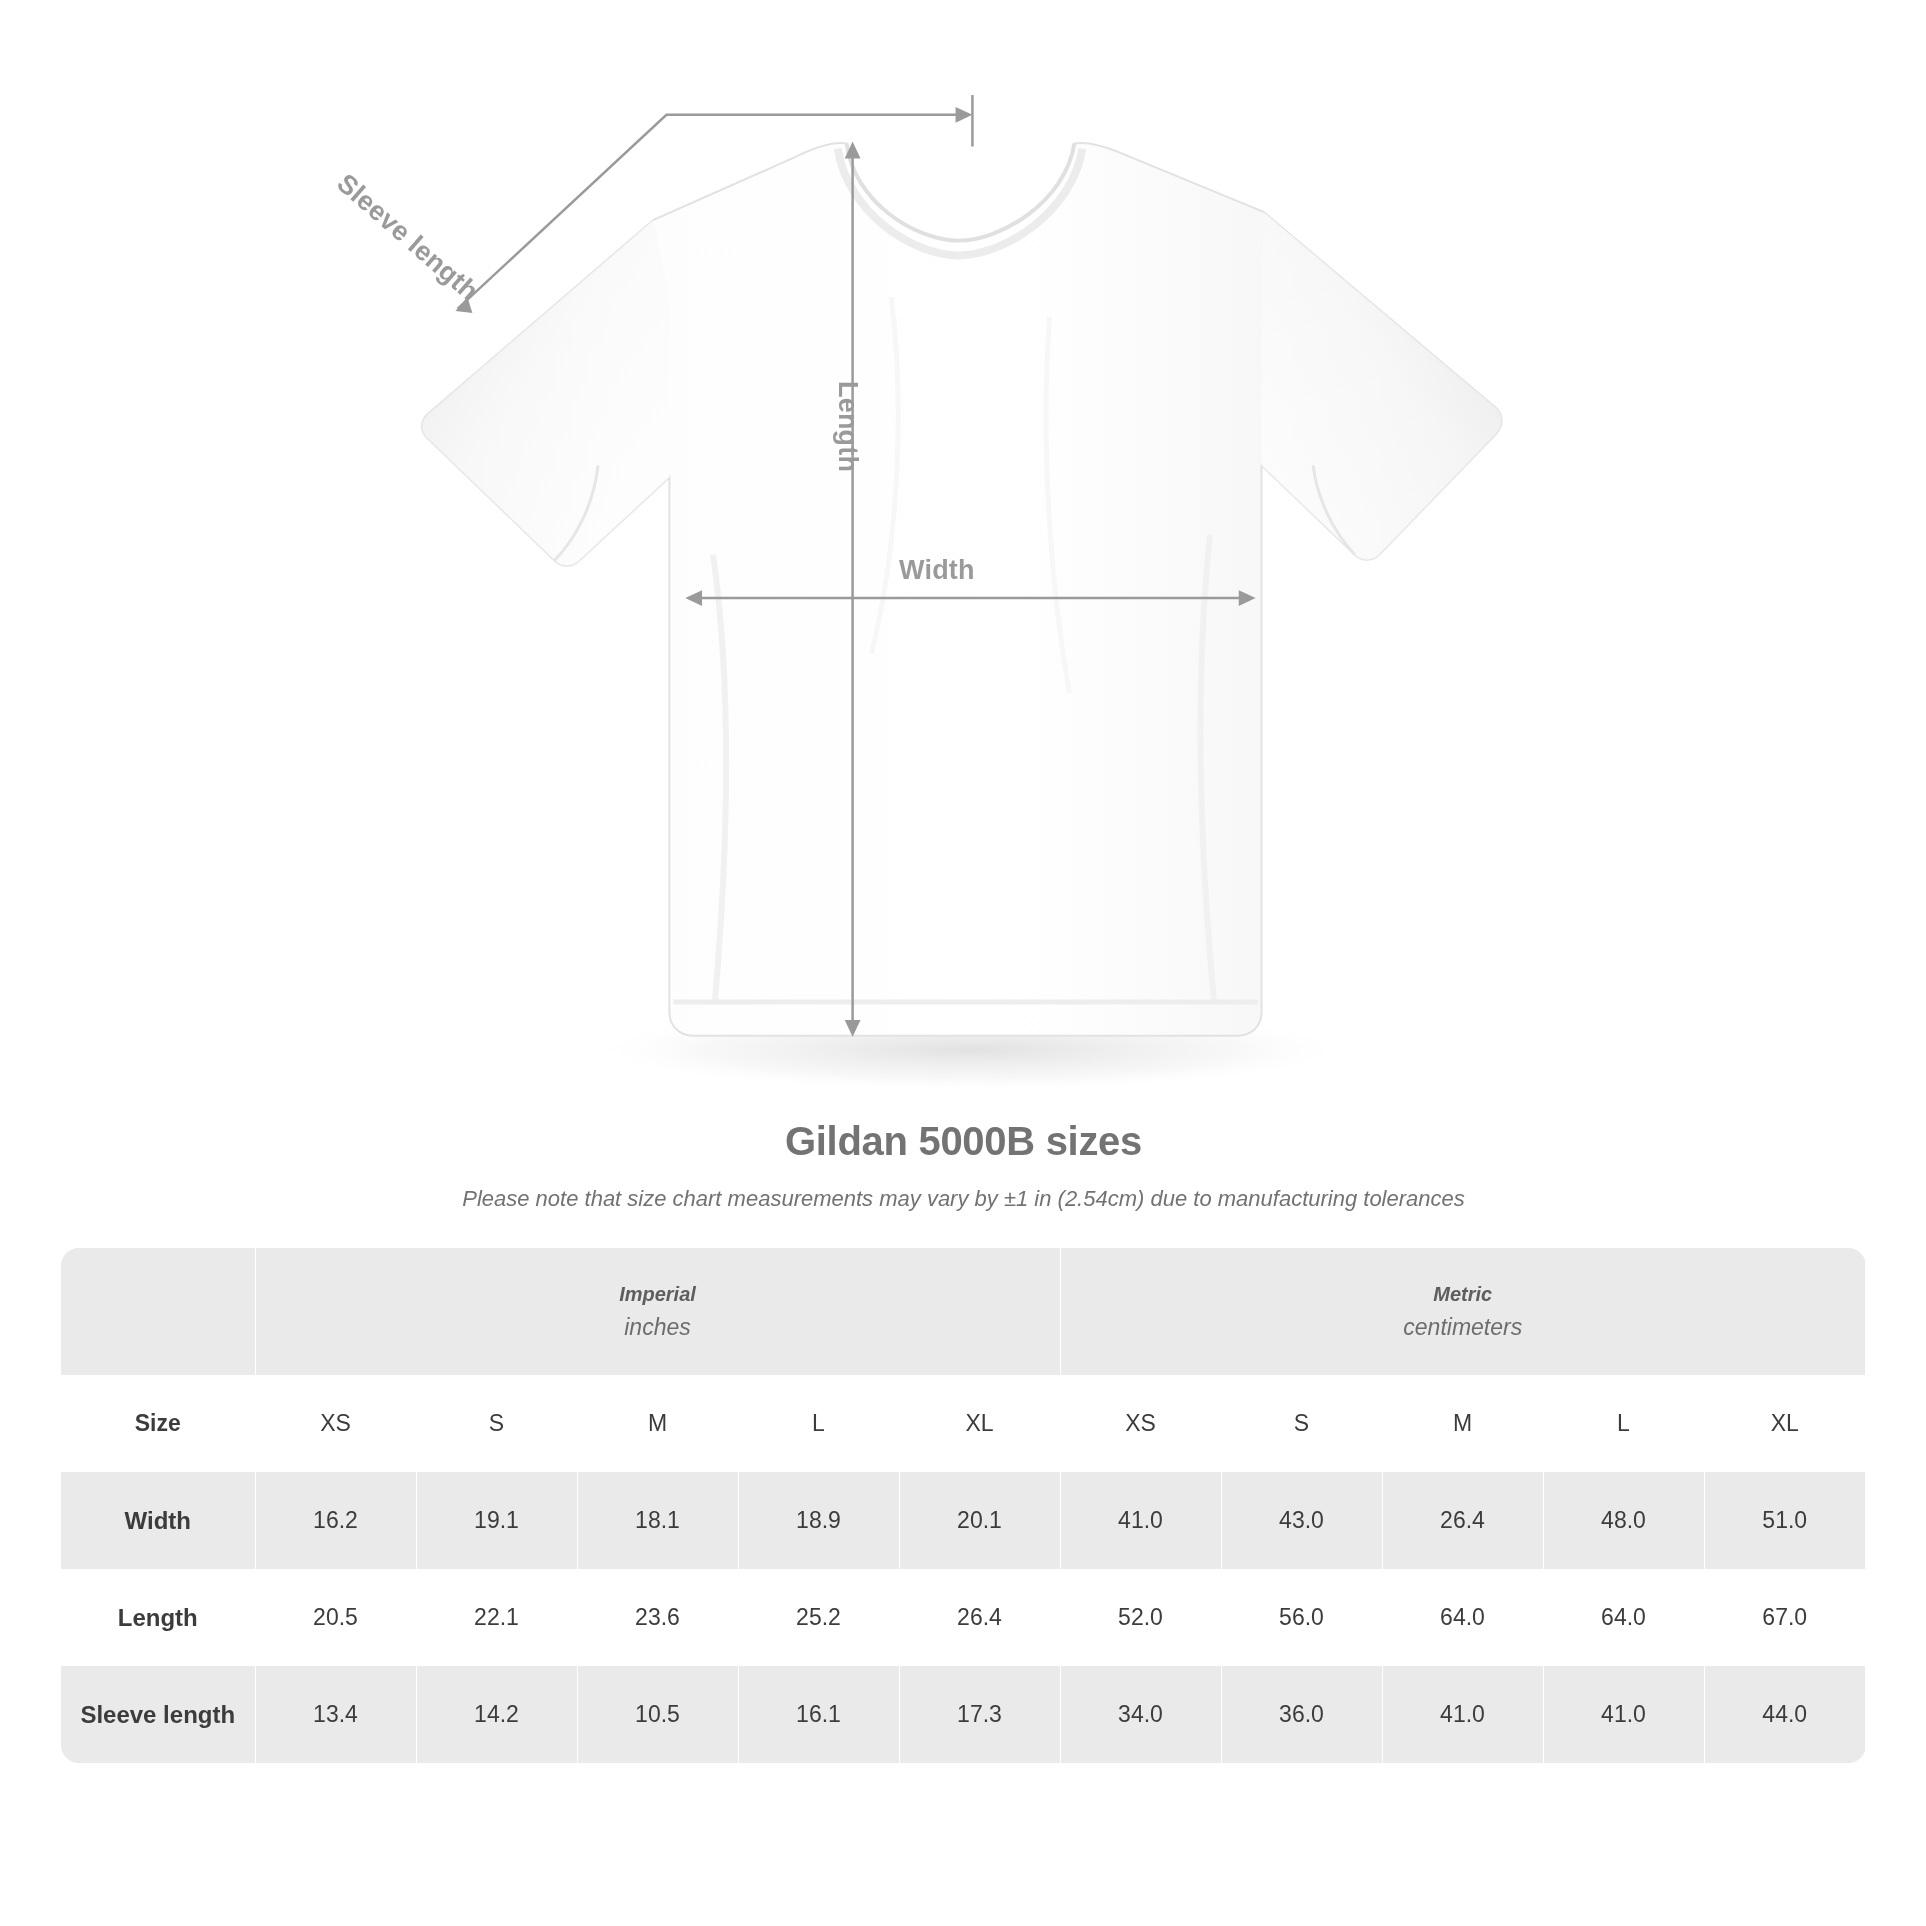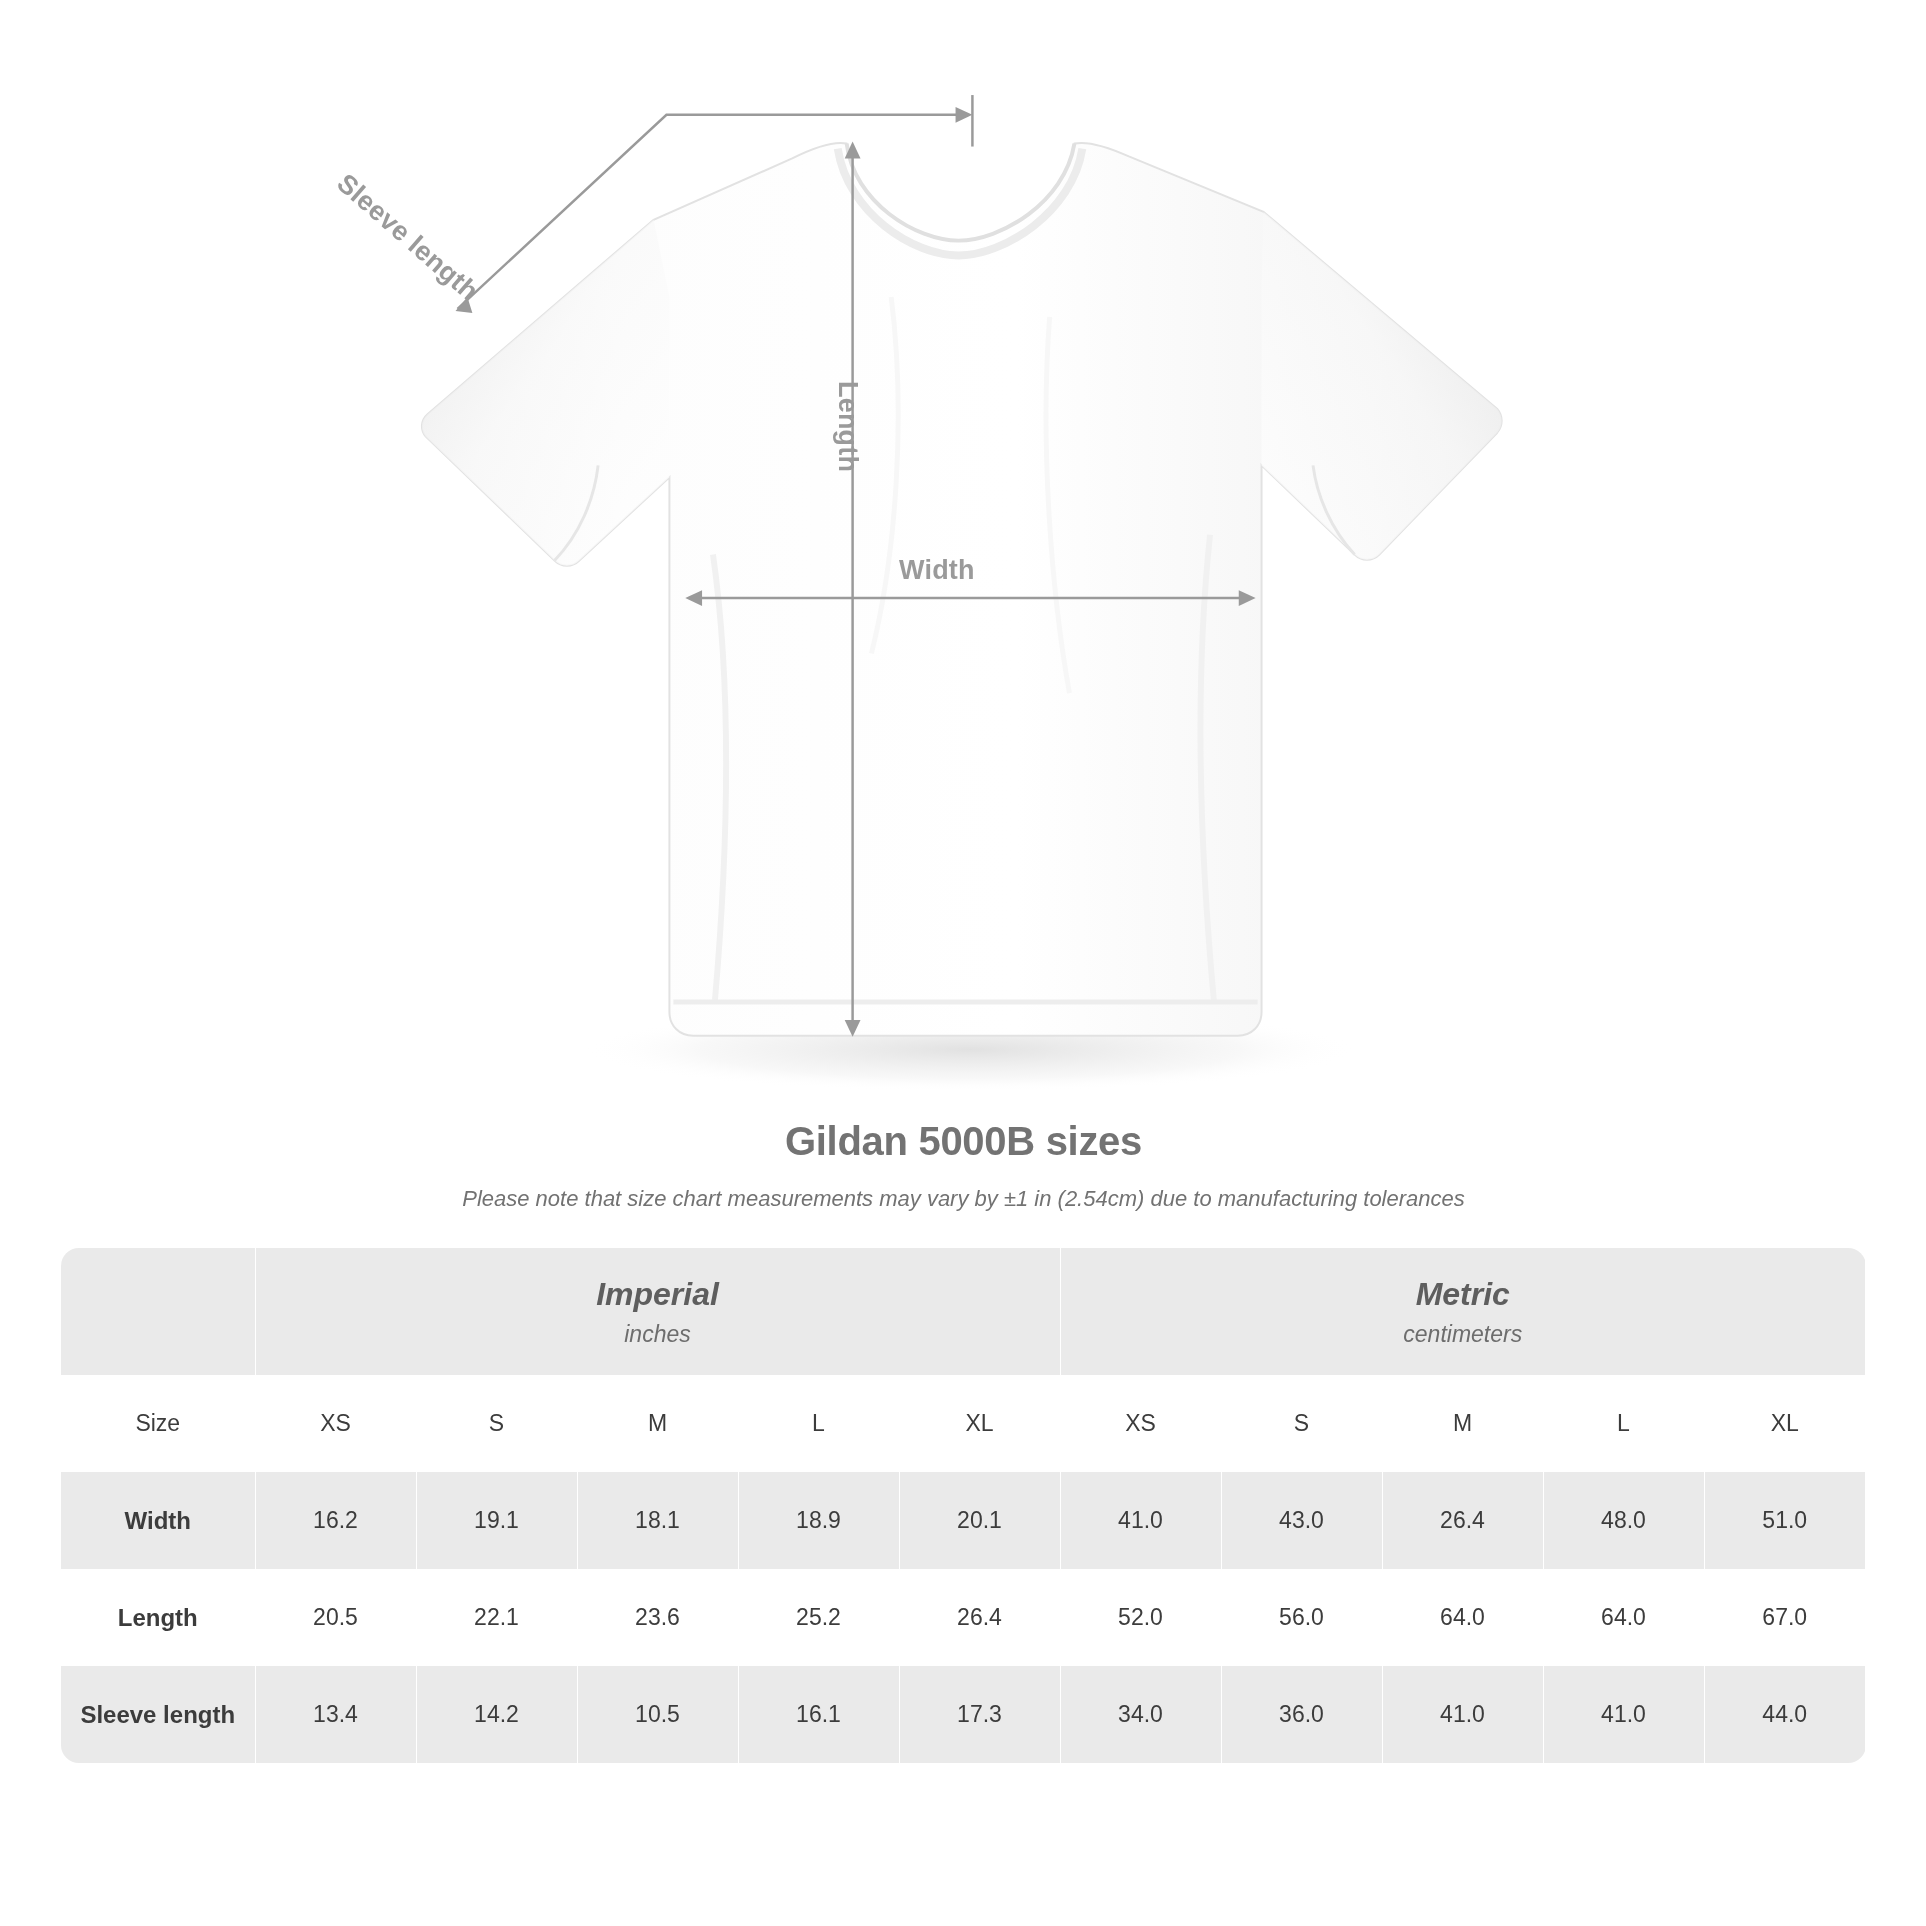--- a/index.html
+++ b/index.html
@@ -101,42 +101,42 @@
   }
   table.size-table td:last-child, table.size-table th:last-child {
     border-right: none;
   }
   .unit-row th {
     background: #eaeaea;
     height: 127px;
     padding: 0;
   }
   .unit-sys {
-    font-size: 32px;
+    font-size: 20px;
     font-style: italic;
     font-weight: bold;
     color: #5e5e5e;
     display: block;
   }
   .unit-sub {
     font-size: 23px;
     font-style: italic;
     color: #6d6d6d;
     display: block;
     margin-top: 8px;
   }
   .head-row th {
     background: #ffffff;
     height: 95px;
     font-size: 24px;
     color: #3c3c3c;
     font-weight: bold;
   }
   .head-row th.col-size {
-    font-weight: normal;
+    font-weight: bold;
   }
   .head-row th.sz {
     font-weight: normal;
   }
   tbody tr td {
     height: 95px;
   }
   tbody tr.alt td {
     background: #eaeaea;
   }

